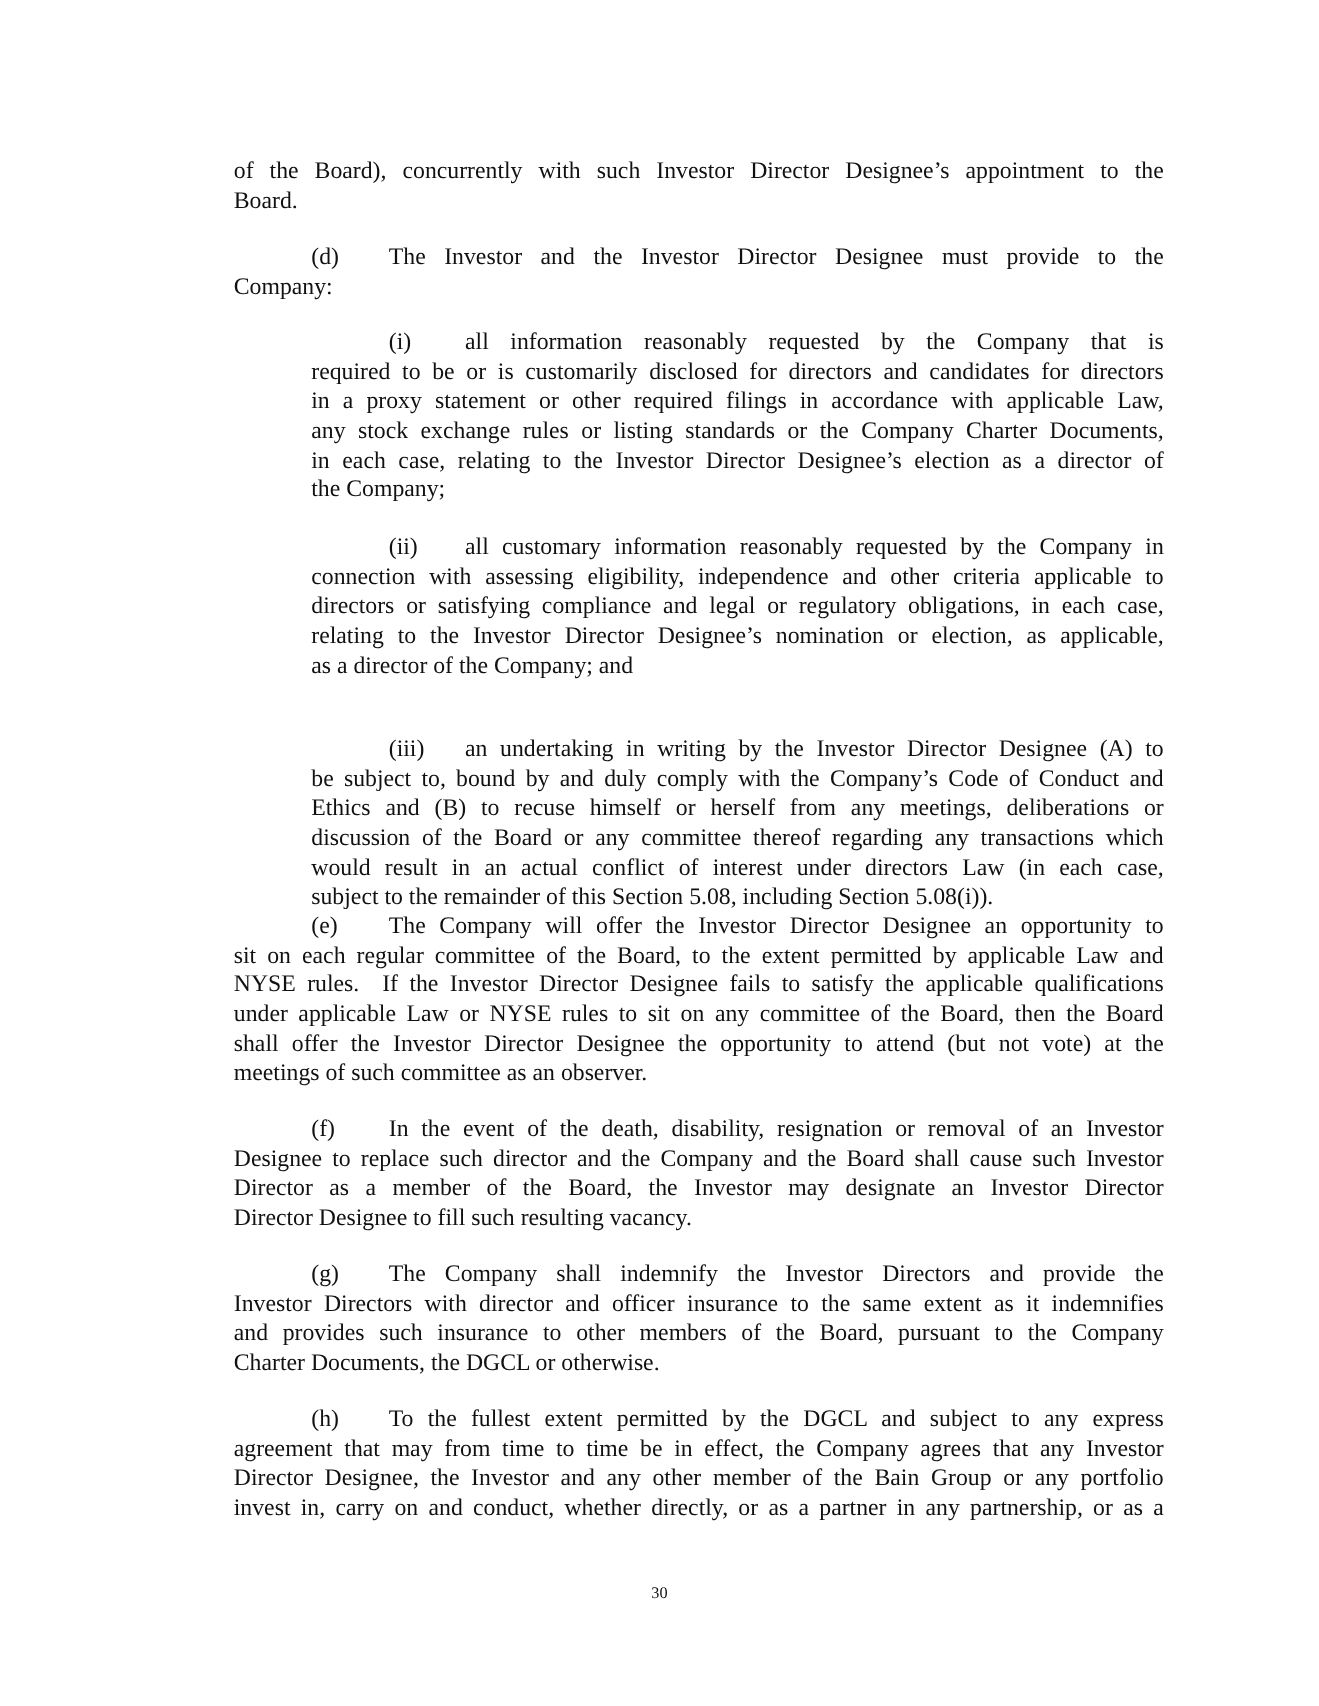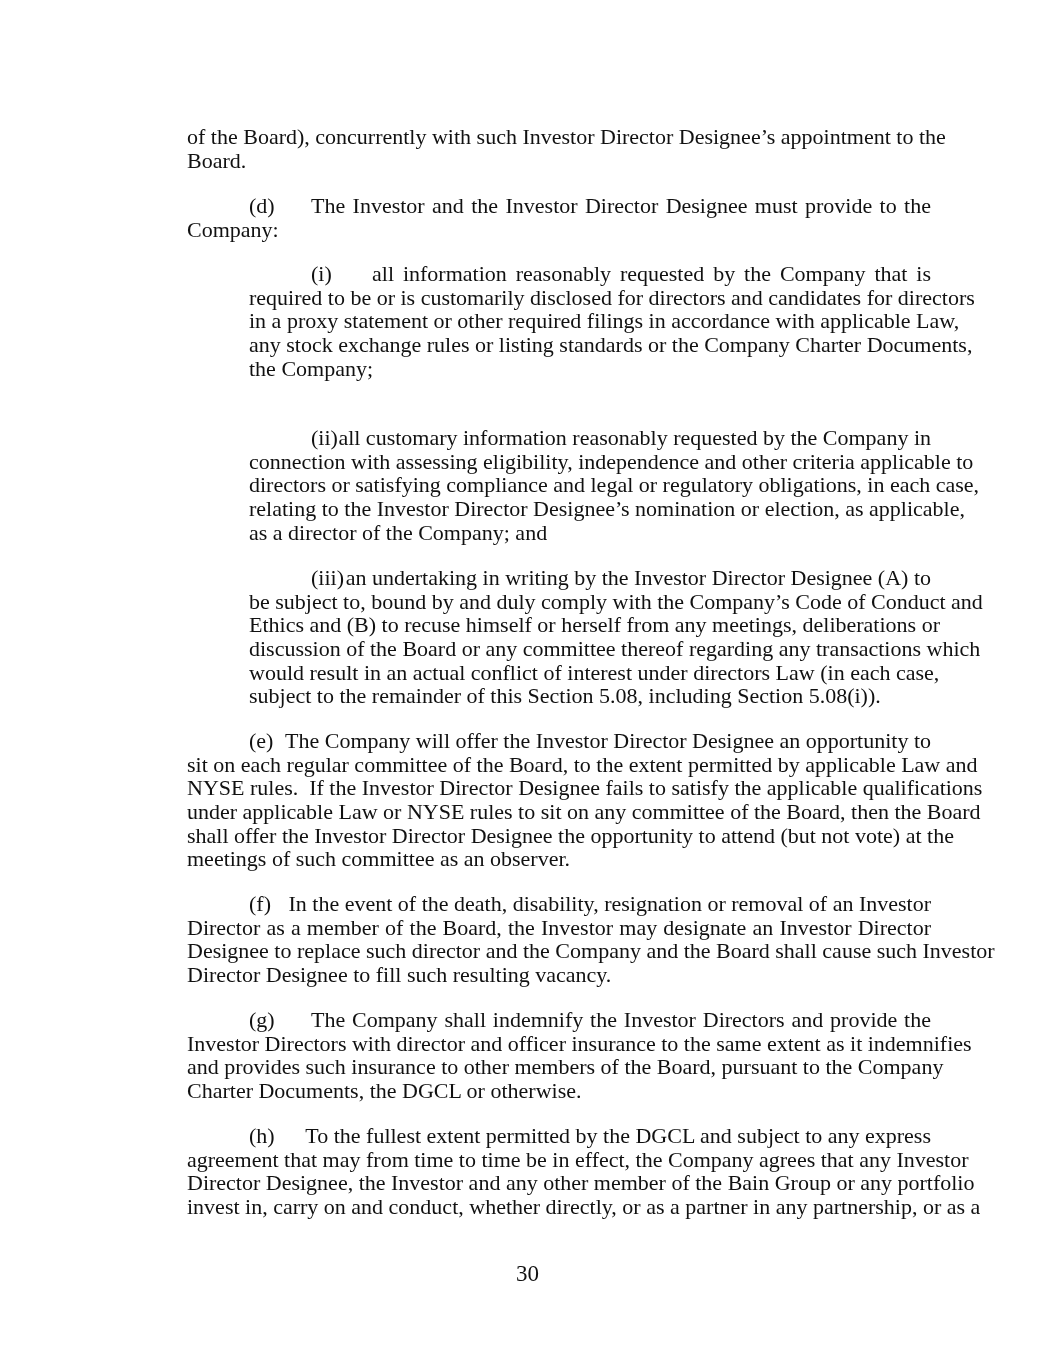--- a/index.html
+++ b/index.html
@@ -15,21 +15,21 @@
       font-family: "Liberation Serif", "DejaVu Serif", serif;
       color: #111111;
     }
     .page {
       position: absolute;
       left: 0; top: 0;
       width: 1055px; height: 1365px;
     }
     .para {
       position: absolute;
-      font-size: 22px;
+      font-size: 19px;
       line-height: 23.7px;
     }
     .para.full { left: 187px; width: 744px; }
     .para.indent { left: 249px; width: 682px; }
     .line {
       display: block;
       white-space: nowrap;
       text-align: justify;
       text-align-last: justify;
       height: 23.7px;
@@ -52,21 +52,21 @@
       text-align: justify;
       text-align-last: justify;
     }
     .u { text-decoration: underline; text-underline-offset: 2px; }
     .page-number {
       position: absolute;
       left: 0;
       width: 1055px;
       top: 1262px;
       text-align: center;
-      font-size: 23px;
+      font-size: 13px;
       line-height: 23.7px;
     }
   </style>
 </head>
 <body>
 
 <div class="page">
 
   <div class="para full" style="top:125px;">
     <span class="line">of the Board), concurrently with such Investor Director Designee’s appointment to the</span>
@@ -82,36 +82,37 @@
   </div>
 
   <div class="para indent" style="top:262px;">
     <div class="first-line-wrap" style="padding-left:62px;">
       <span class="lbl w-sub">(i)</span>
       <span class="rest">all information reasonably requested by the Company that is</span>
     </div>
     <span class="line">required to be or is customarily disclosed for directors and candidates for directors</span>
     <span class="line">in a proxy statement or other required filings in accordance with applicable Law,</span>
     <span class="line">any stock exchange rules or listing standards or the Company Charter Documents,</span>
+    <span class="line">in each case, relating to the Investor Director Designee’s election as a director of</span>
     <span class="line last">the Company;</span>
   </div>
 
   <div class="para indent" style="top:426px;">
     <div class="first-line-wrap" style="padding-left:62px;justify-content:space-between;">
       <span class="lbl w-sub">(ii)</span>
       <span class="rest">all customary information reasonably requested by the Company in</span>
     </div>
     <span class="line">connection with assessing eligibility, independence and other criteria applicable to</span>
     <span class="line">directors or satisfying compliance and legal or regulatory obligations, in each case,</span>
     <span class="line">relating to the Investor Director Designee’s nomination or election, as applicable,</span>
     <span class="line last">as a director of the Company; and</span>
   </div>
 
   <div class="para indent" style="top:566px;">
-    <div class="first-line-wrap" style="padding-left:62px;">
+    <div class="first-line-wrap" style="padding-left:62px;margin-top:22px;">
       <span class="lbl w-sub">(iii)</span>
       <span class="rest">an undertaking in writing by the Investor Director Designee (A) to</span>
     </div>
     <span class="line">be subject to, bound by and duly comply with the Company’s Code of Conduct and</span>
     <span class="line">Ethics and (B) to recuse himself or herself from any meetings, deliberations or</span>
     <span class="line">discussion of the Board or any committee thereof regarding any transactions which</span>
     <span class="line">would result in an actual conflict of interest under directors Law (in each case,</span>
     <span class="line last">subject to the remainder of this Section 5.08, including Section 5.08(i)).</span>
   </div>
 
@@ -125,22 +126,22 @@
     <span class="line">under applicable Law or NYSE rules to sit on any committee of the Board, then the Board</span>
     <span class="line">shall offer the Investor Director Designee the opportunity to attend (but not vote) at the</span>
     <span class="line last">meetings of such committee as an observer.</span>
   </div>
 
   <div class="para full" style="top:892px;">
     <div class="first-line-wrap" style="padding-left:62px;">
       <span class="lbl w-full">(f)</span>
       <span class="rest">In the event of the death, disability, resignation or removal of an Investor</span>
     </div>
+    <span class="line">Designee to replace such director and the Company and the Board shall cause such Investor</span>
     <span class="line">Director as a member of the Board, the Investor may designate an Investor Director</span>
-    <span class="line">Designee to replace such director and the Company and the Board shall cause such Investor</span>
     <span class="line last">Director Designee to fill such resulting vacancy.</span>
   </div>
 
   <div class="para full" style="top:1008px;">
     <div class="first-line-wrap" style="padding-left:62px;">
       <span class="lbl w-full">(g)</span>
       <span class="rest">The Company shall indemnify the Investor Directors and provide the</span>
     </div>
     <span class="line">Investor Directors with director and officer insurance to the same extent as it indemnifies</span>
     <span class="line">and provides such insurance to other members of the Board, pursuant to the Company</span>

